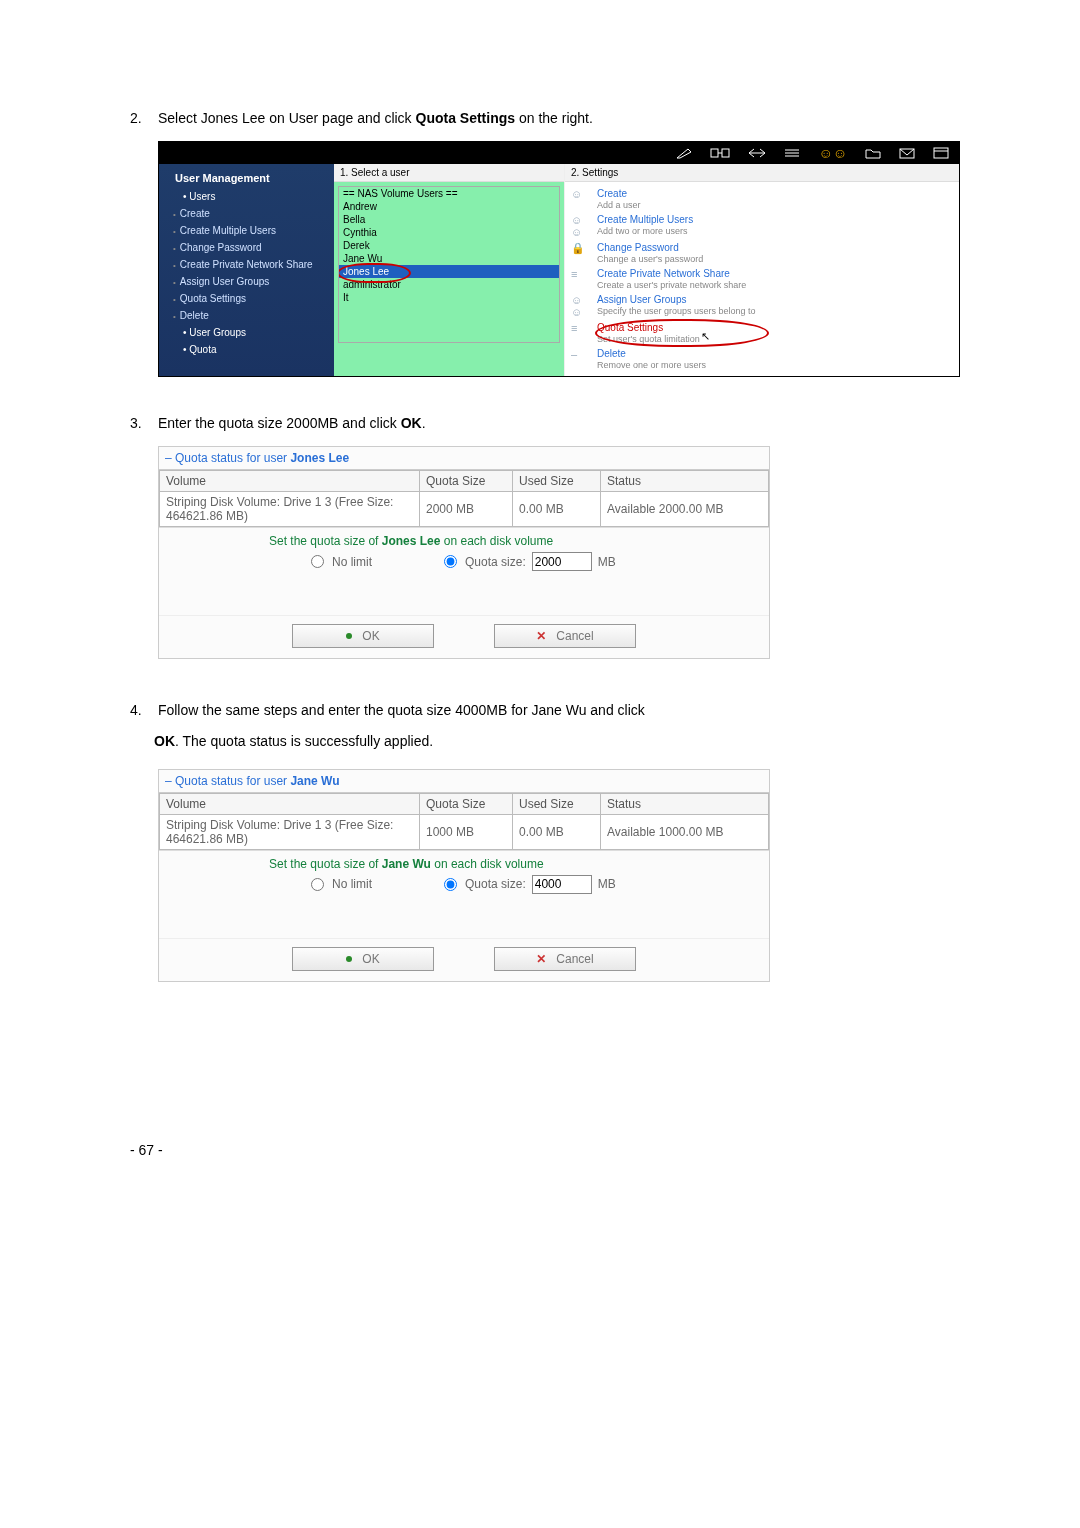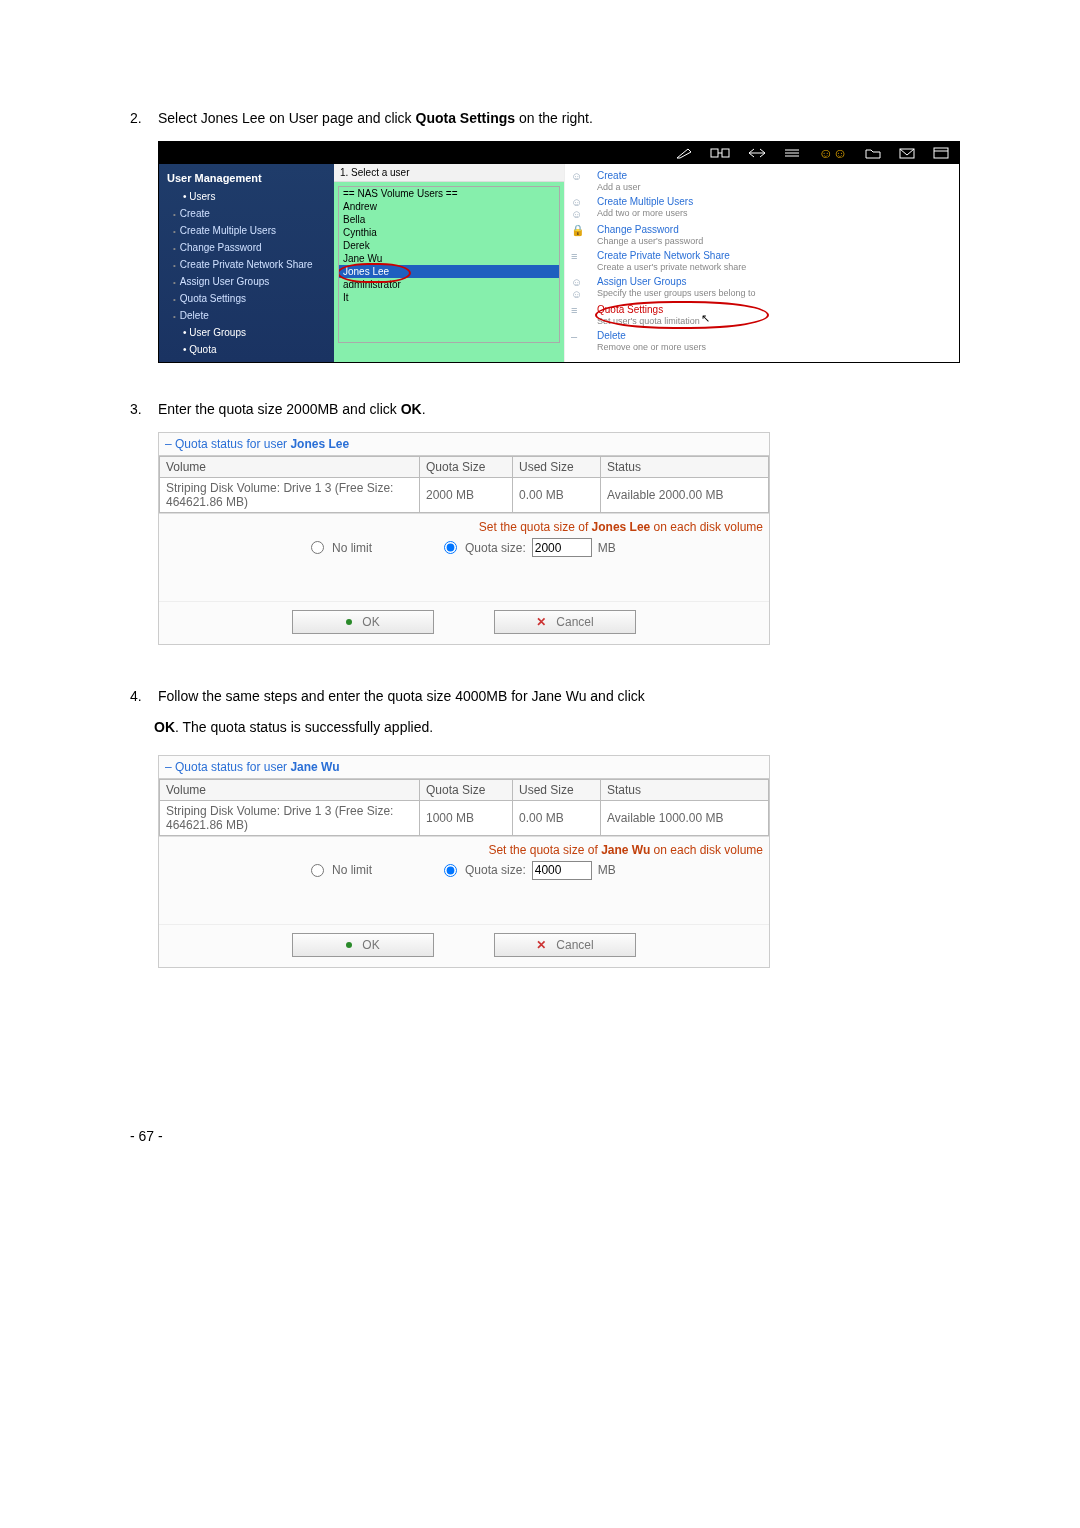--- a/index.html
+++ b/index.html
@@ -51,21 +51,21 @@
   }
   .sidebar {
     width: 175px;
     background: linear-gradient(#1f3c6a,#1a3362);
     color: #fff;
     padding: 4px 0;
   }
   .sidebar .hd {
     font-weight: bold;
     font-size: 11px;
-    padding: 4px 8px;
+    padding: 4px 16px;
     color: #fff;
   }
   .sidebar .lnk {
     font-size: 10px;
     padding: 3px 6px 3px 14px;
     color: #cfe0ff;
     white-space: nowrap;
   }
   .sidebar .hd2 {
     font-size: 10px;
@@ -194,24 +194,23 @@
   }
   table.qt td {
     background: #fff;
     color: #666;
   }
   .setq {
     padding: 6px 6px 2px 6px;
     border-top: 1px solid #ddd;
   }
   .setq .lbl {
-    color: #c2410c;
+    color: #15803d;
     font-size: 12px;
     padding-left: 104px;
-    text-align: right;
   }
   .setq .row {
     display: flex;
     align-items: center;
     gap: 6px;
     padding: 4px 0 6px 146px;
     font-size: 12px;
     color: #666;
   }
   .setq input.radio { margin: 0 2px 0 0; }
@@ -333,20 +332,21 @@
           <div>Jane Wu</div>
           <div class="sel">
             <span>Jones Lee</span>
             <span class="oval"></span>
           </div>
           <div>administrator</div>
           <div>It</div>
         </div>
       </div>
       <div class="right">
+        <div class="label">2. Settings</div>
         <div class="actions">
           <div class="act">
               <span class="ic">☺</span>
               <span class="titles"><span class="t">Create</span><br><span class="s">Add a user</span></span>
             </div>
           <div class="act">
               <span class="ic">☺☺</span>
               <span class="titles"><span class="t">Create Multiple Users</span><br><span class="s">Add two or more users</span></span>
             </div>
           <div class="act">

